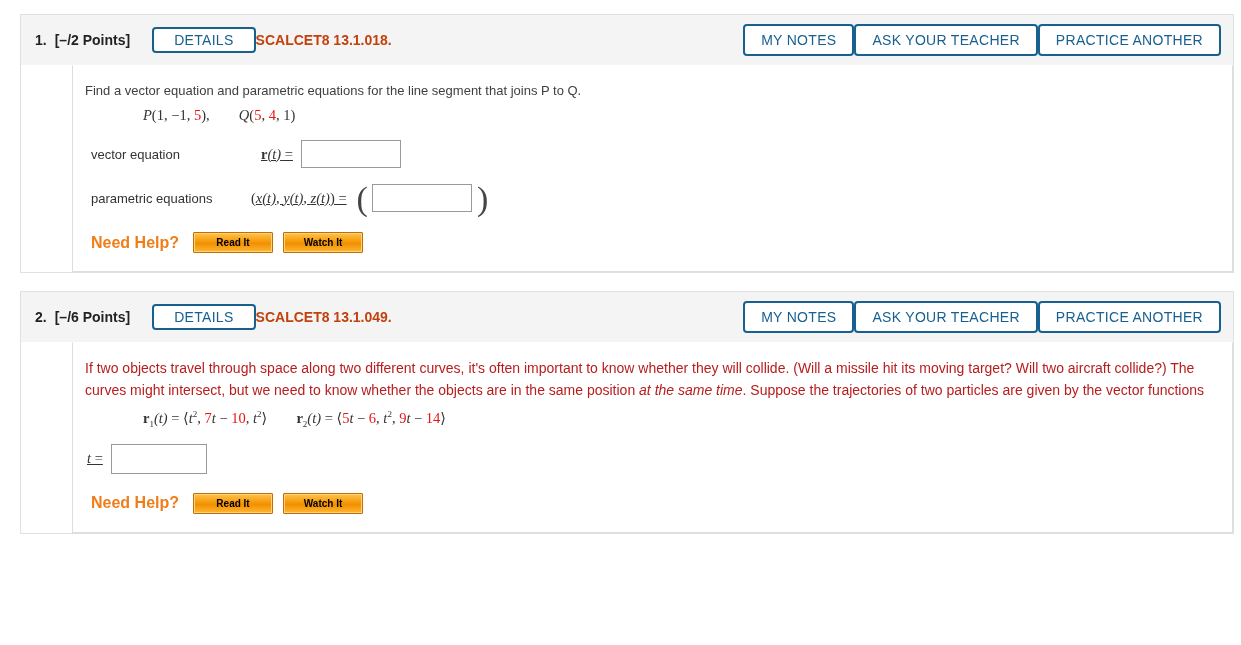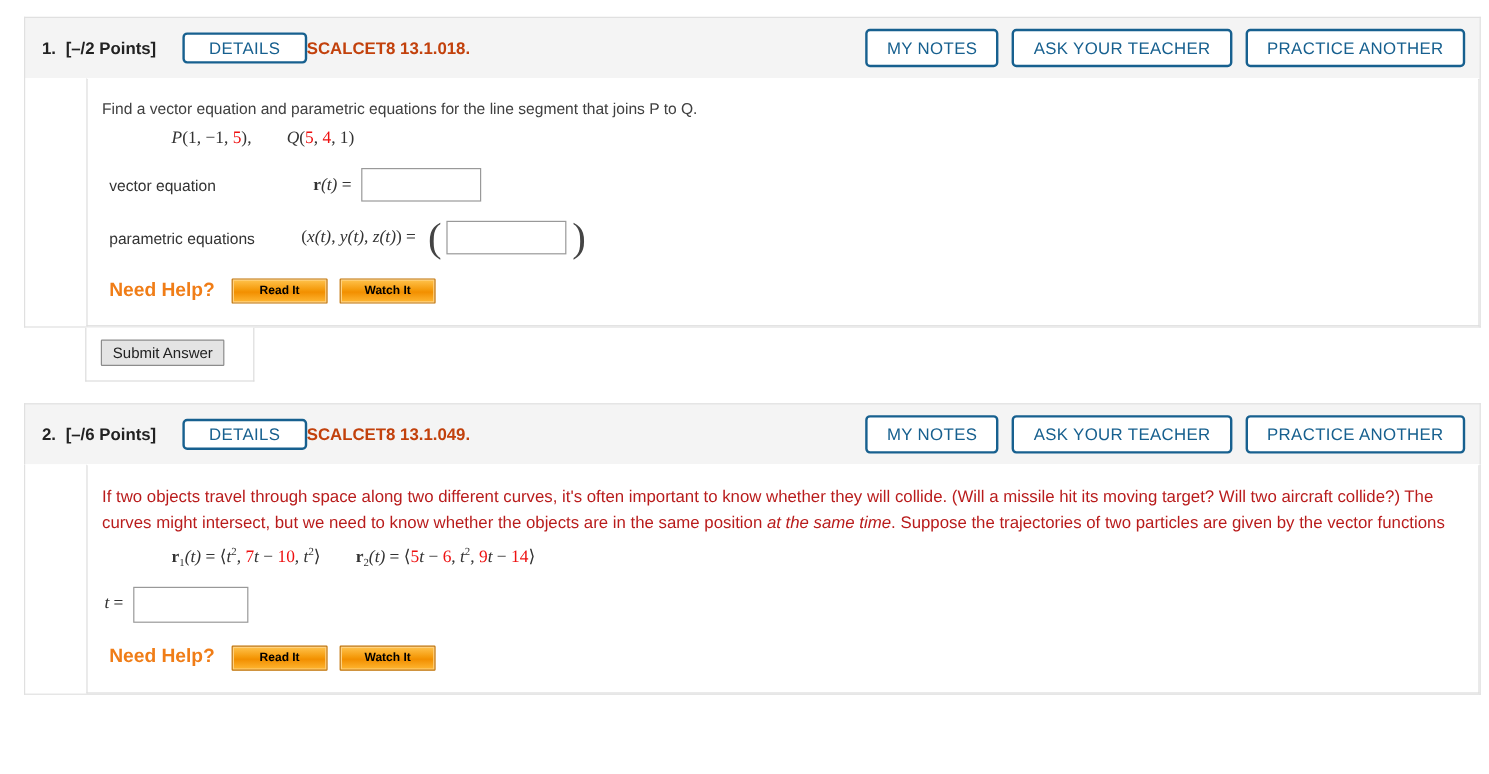--- a/index.html
+++ b/index.html
@@ -64,21 +64,20 @@
   .btn-details { padding: 4px 20px; }
   .qcode {
     font-weight: bold;
     font-size: 14px;
     color: #c2410c;
     white-space: nowrap;
   }
   .spacer { flex: 1 1 auto; }
   .hdr-actions {
     display: flex;
-    gap: 11px;
     align-items: center;
   }
 
   
   .qbody-wrap {
     border-left: 1px solid #e0e0e0;
     border-right: 1px solid #e0e0e0;
     border-bottom: 1px solid #e0e0e0;
     padding-left: 51px;
     box-sizing: border-box;
@@ -141,20 +140,21 @@
     font-size: 13px;
     color: #333;
   }
   .lbl-vector { width: 170px; }
   .lbl-param  { width: 160px; }
   .eqsym {
     font-family: "Liberation Serif", serif;
     font-size: 14.5px;
     margin-right: 8px;
     white-space: nowrap;
+    text-decoration: underline;
   }
   .tb {
     border: 1px solid #999999;
     background: #ffffff;
     height: 28px;
     box-sizing: border-box;
     font-family: "Liberation Sans", sans-serif;
     font-size: 13px;
     padding: 2px 4px;
     outline: none;
@@ -263,25 +263,20 @@
 
         <div class="needhelp">
           <span class="needhelp-label">Need Help?</span>
           <span class="helpbtn">Read It</span>
           <span class="helpbtn">Watch It</span>
         </div>
 
       </div>
     </div>
 
-    <div class="footer-row">
-      <div class="qfooter">
-        <button class="submit-btn">Submit Answer</button>
-      </div>
-    </div>
 
   </div>
 
   <div class="problem" style="margin-top:18px;">
 
     <div class="qheader">
       <span class="qnum">2.</span>
       <span class="qpoints">[–/6 Points]</span>
       <button class="btn-outline btn-details">DETAILS</button>
       <span class="qcode">SCALCET8 13.1.049.</span>

